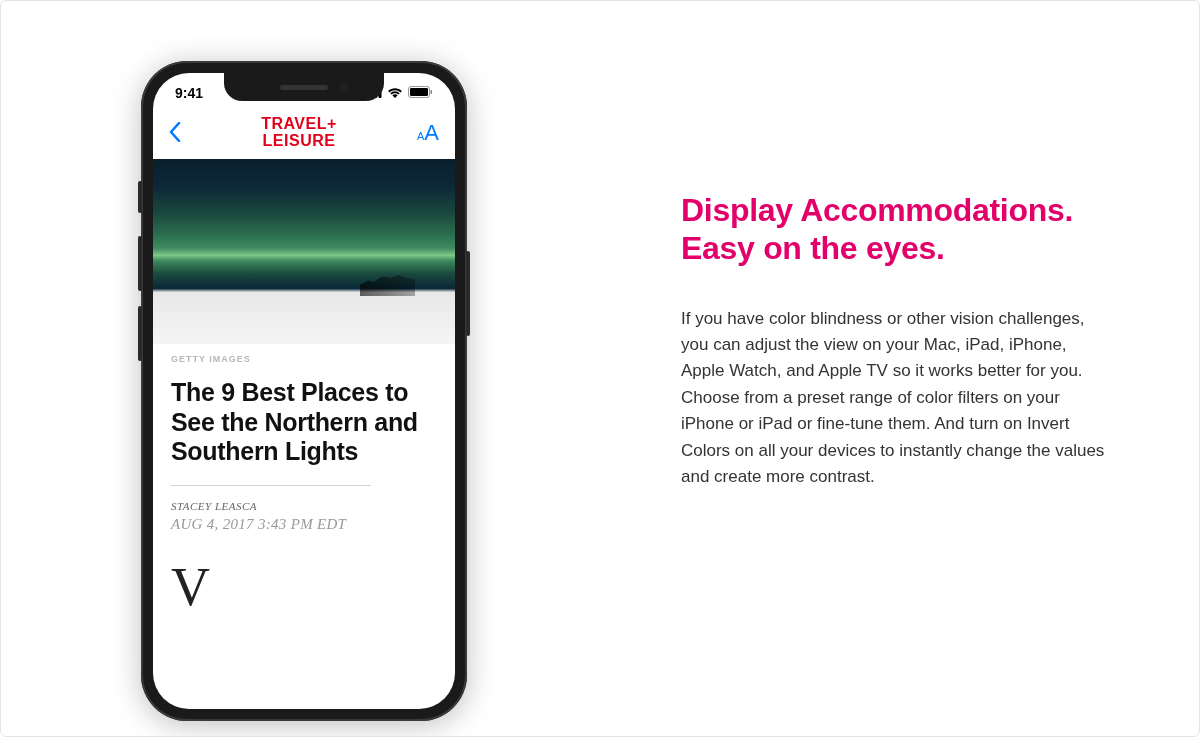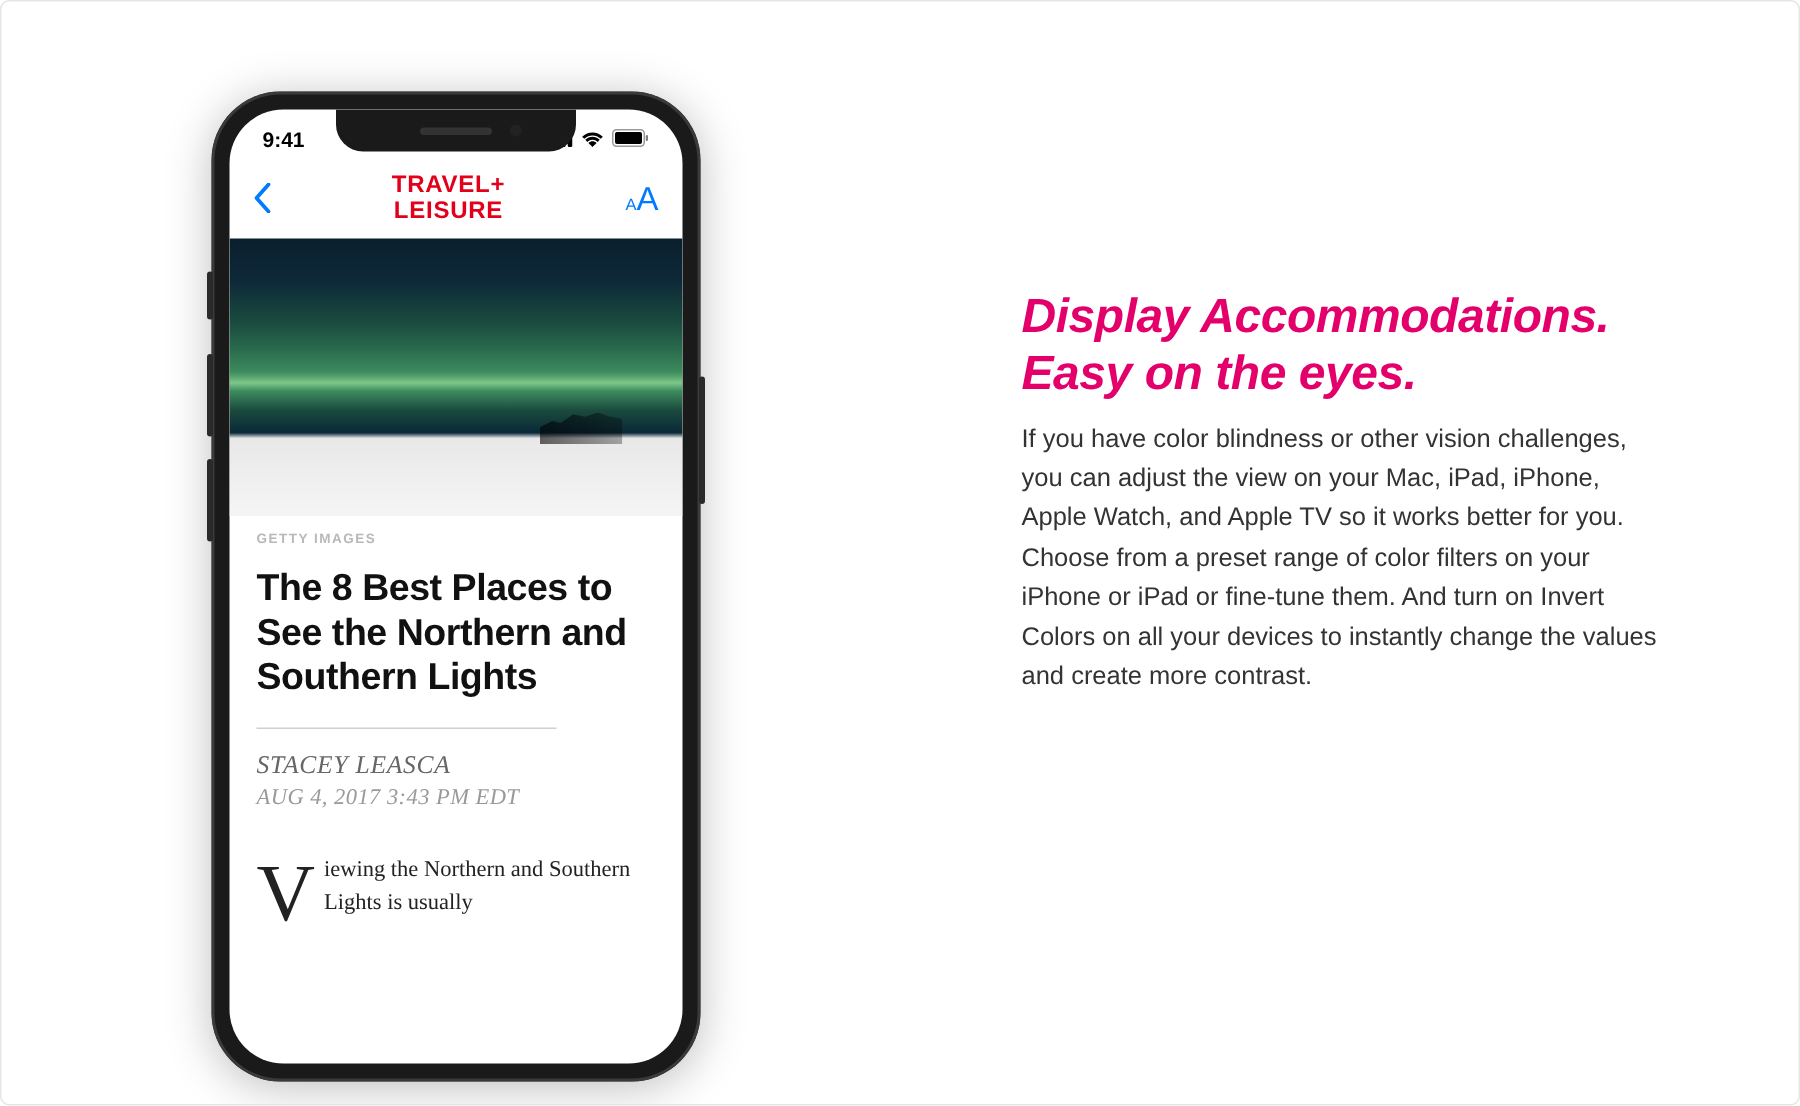--- a/index.html
+++ b/index.html
@@ -174,21 +174,21 @@
       margin-bottom: 18px;
       font-family: "Helvetica Neue", Arial, sans-serif;
       letter-spacing: -0.3px;
     }
     .article-divider {
       border-top: 1px solid #d0d0d0;
       width: 200px;
       margin-bottom: 14px;
     }
     .article-author {
-      font-size: 17px;
+      font-size: 11px;
       letter-spacing: 0.5px;
       color: #666;
       font-family: Georgia, serif;
       font-style: italic;
     }
     .article-date {
       font-size: 15px;
       letter-spacing: 0.3px;
       color: #999;
       font-family: Georgia, serif;
@@ -214,23 +214,22 @@
     .content-column {
       flex: 1;
       padding-left: 200px;
       padding-top: 130px;
     }
     .feature-title {
       font-size: 32px;
       font-weight: 700;
       color: #e3006b;
       line-height: 1.2;
-      margin-bottom: 12px;
+      margin-bottom: 38px;
       letter-spacing: -0.3px;
-      font-style: italic;
     }
     .feature-body {
       font-size: 17px;
       line-height: 1.55;
       color: #333;
       max-width: 430px;
     }
   </style>
 </head>
 <body>
@@ -286,26 +285,26 @@
           </div>
           <span class="text-size-control">
             <span class="small-a">A</span><span class="big-a">A</span>
           </span>
         </div>
         <div class="article-image">
           <div class="aurora-overlay"></div>
         </div>
         <div class="article-body">
           <div class="image-credit">GETTY IMAGES</div>
-          <h1 class="article-headline">The 8 Best Places to See the Northern and Southern Lights</h1>
+          <h1 class="article-headline">The 9 Best Places to See the Northern and Southern Lights</h1>
           <div class="article-divider"></div>
           <div class="article-author">STACEY LEASCA</div>
           <div class="article-date">AUG 4, 2017 3:43 PM EDT</div>
           <div class="article-text">
-            <span class="drop-cap">V</span><span>iewing the Northern and Southern Lights is usually</span>
+            <span class="drop-cap">V</span>
           </div>
         </div>
       </div>
     </div>
   </div>
 
   <div class="content-column">
     <h2 class="feature-title">
       <span>Display Accommodations.</span><br>
       <span>Easy on the eyes.</span>

